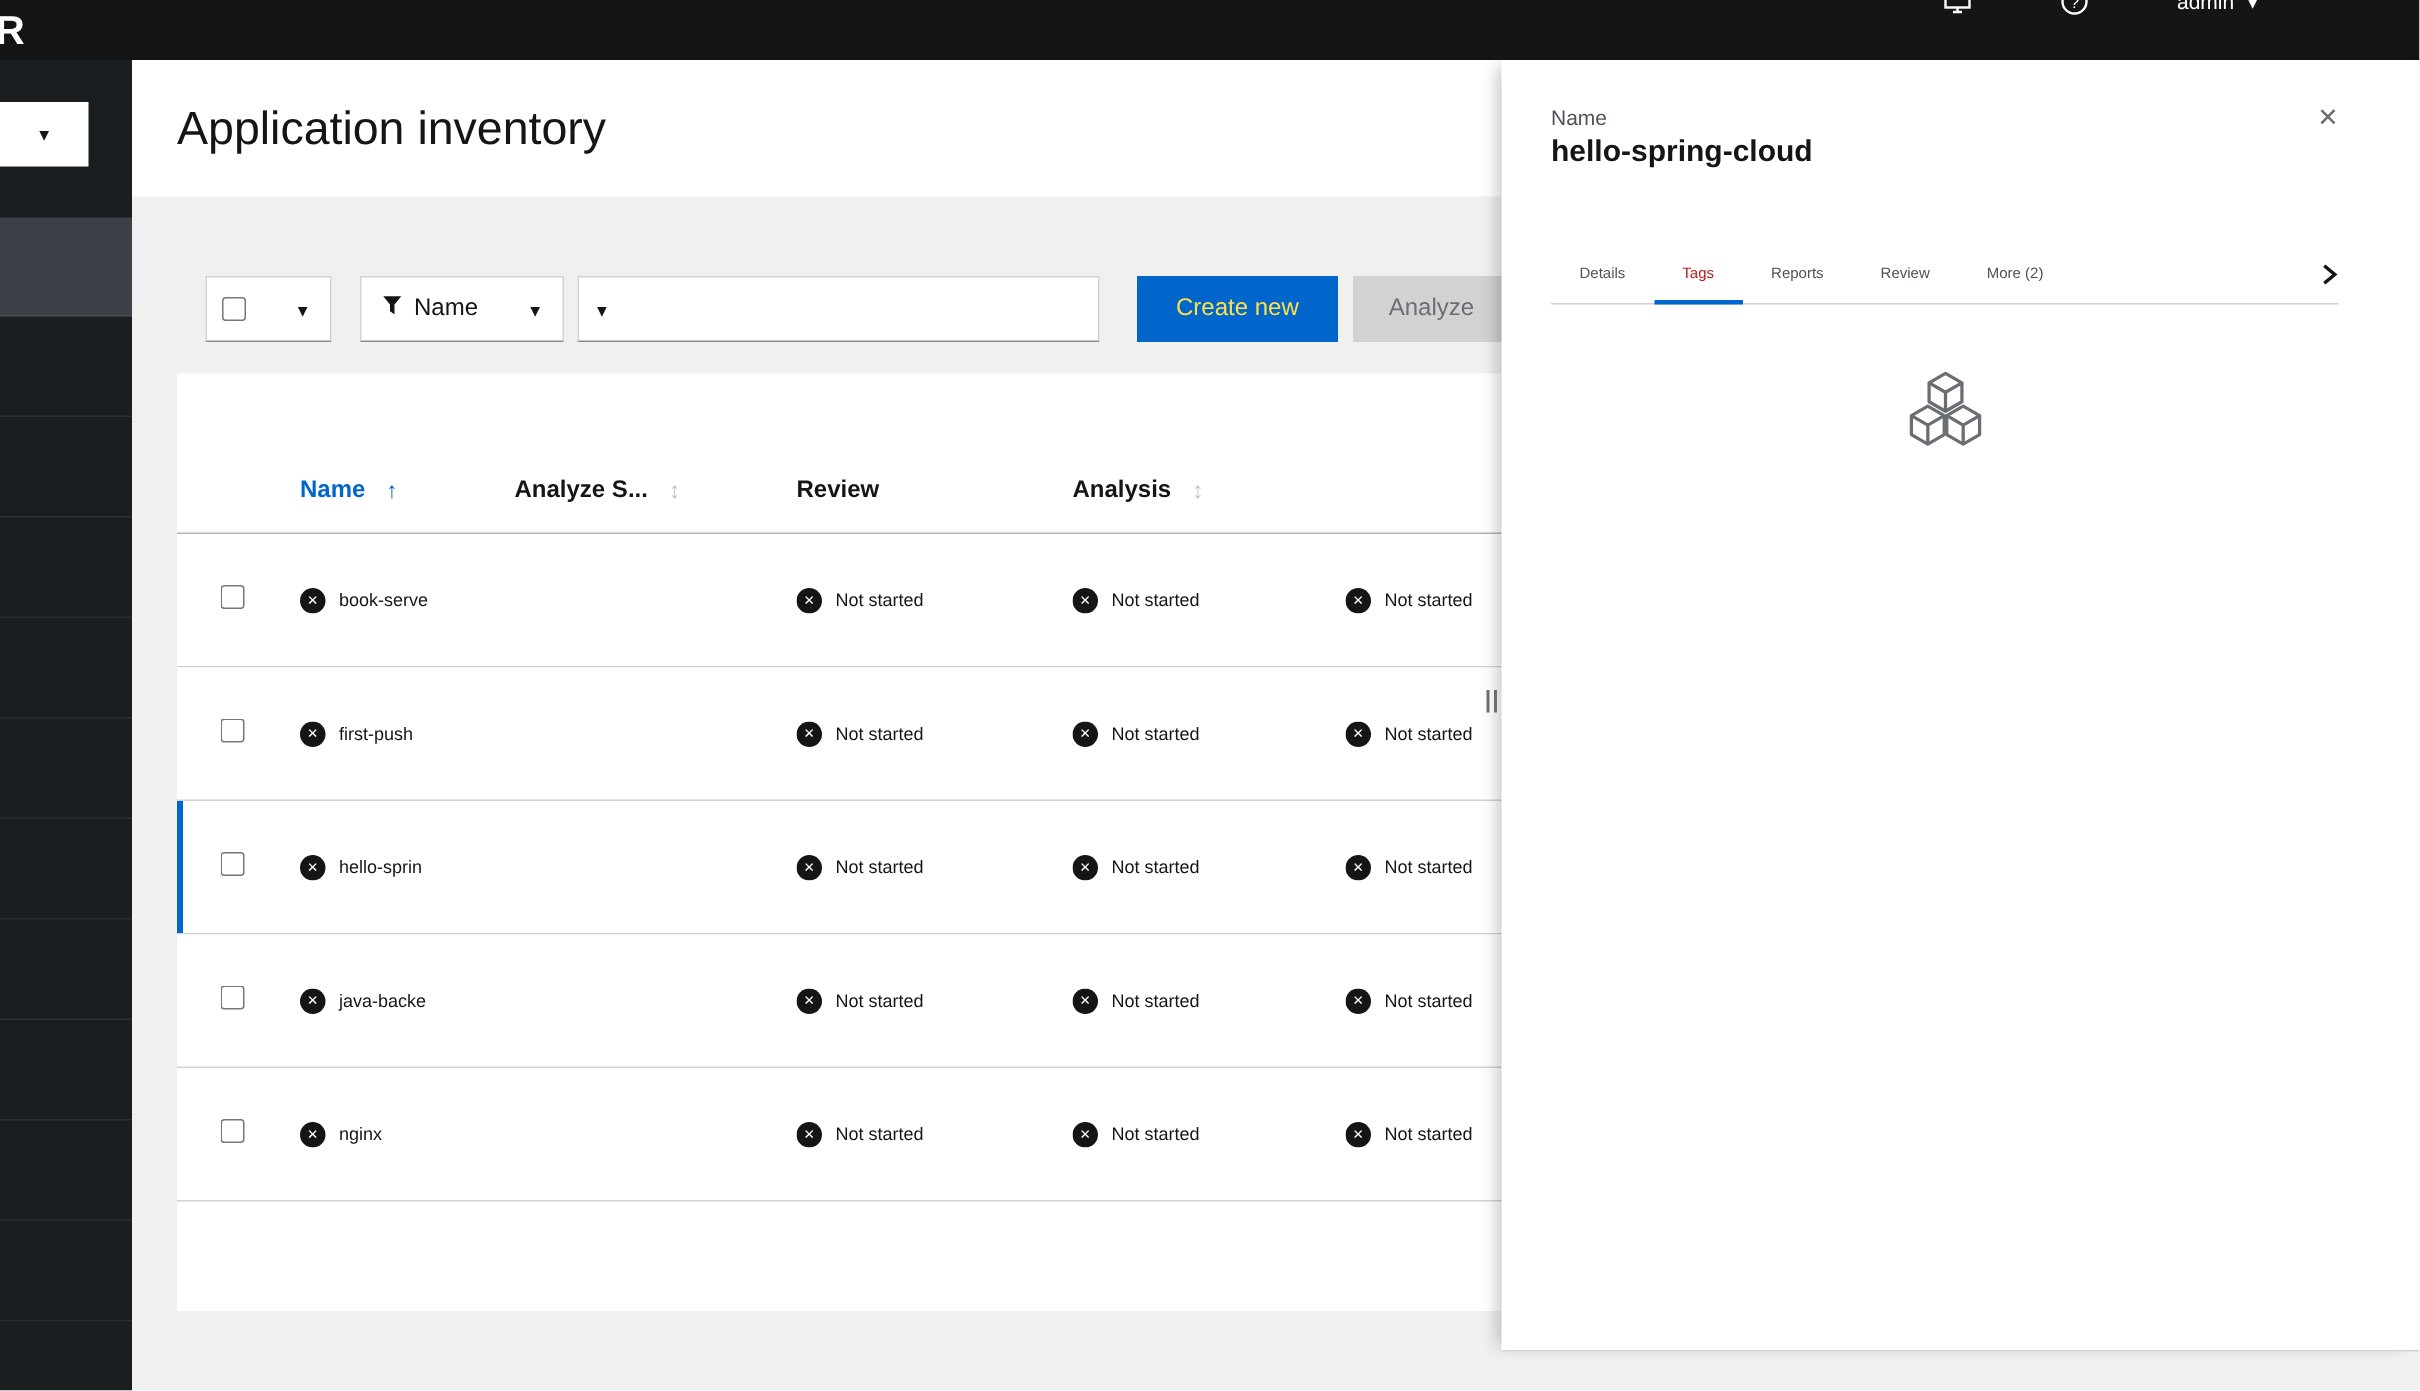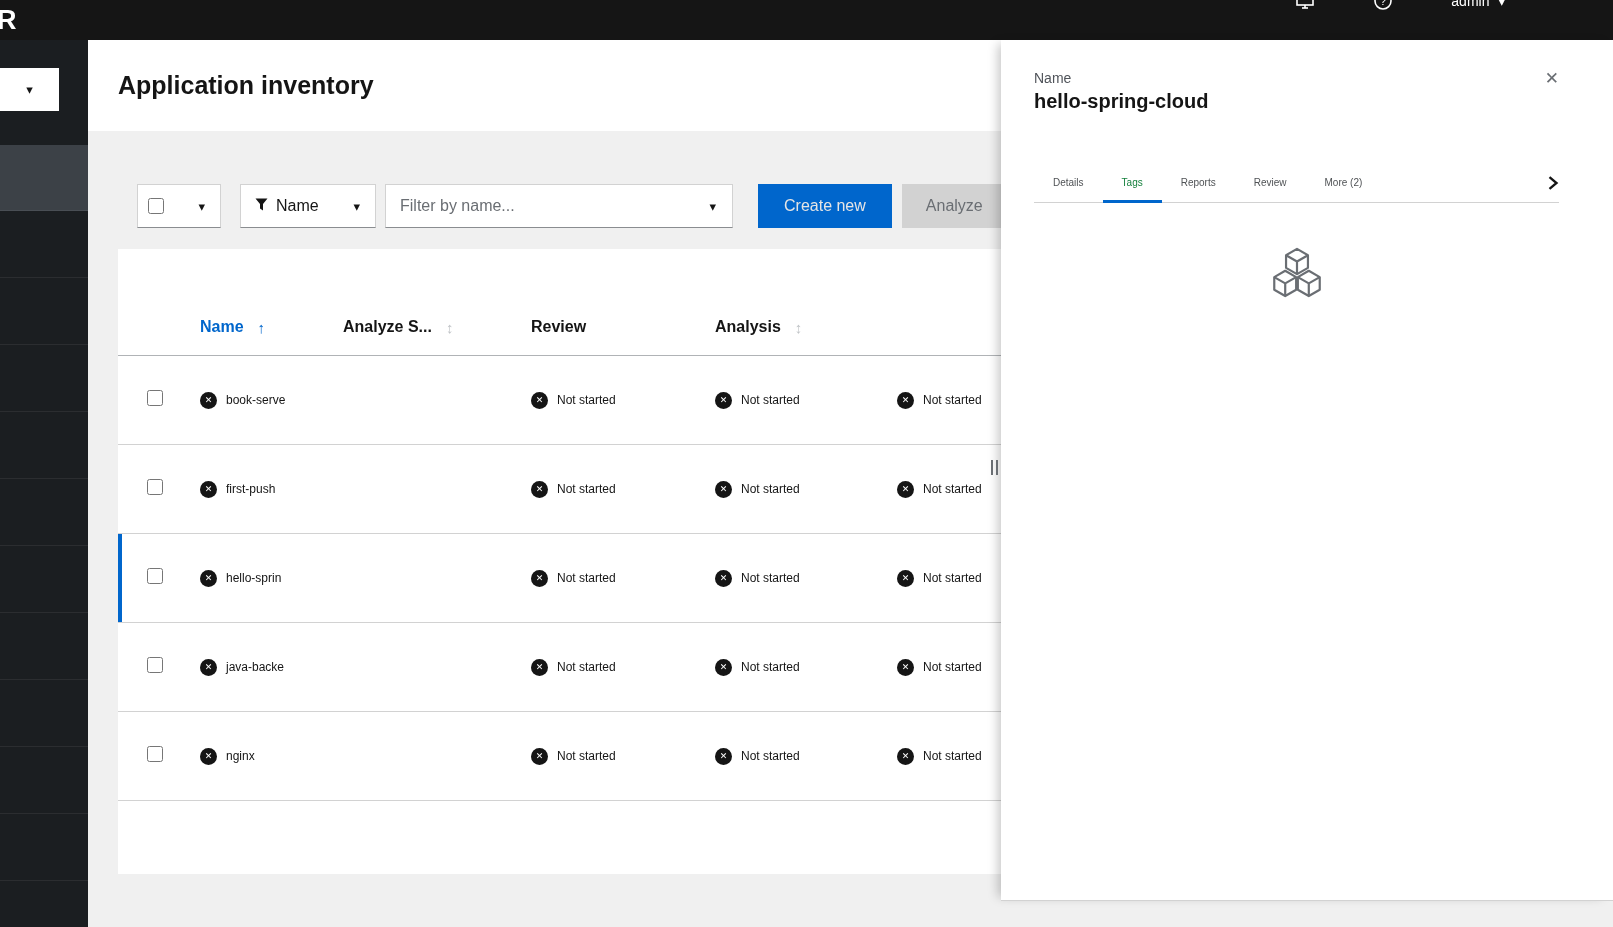--- a/index.html
+++ b/index.html
@@ -23,36 +23,36 @@
   
   .sidebar { width:88px; background:#1b1e21; flex:none; overflow:hidden; }
   .persona { margin-top:28px; width:59px; height:43px; background:#fff; display:flex; align-items:center; justify-content:center; cursor:pointer; }
   .nav { margin-top:34px; }
   .nav-item { height:67px; border-bottom:1px solid rgba(255,255,255,0.07); cursor:pointer; }
   .nav-item.active { height:66px; background:#3c4147; }
 
   
   .main { flex:1; display:flex; flex-direction:column; min-width:0; }
   .title-section { height:91px; background:#fff; display:flex; align-items:center; padding-left:30px; }
-  .page-title { font-size:25px; font-weight:700; margin:0; }
+  .page-title { font-size:31px; font-weight:400; margin:0; }
   .content { flex:1; background:#f0f0f0; padding:53px 30px 24px 30px; }
 
   
   .toolbar { display:flex; align-items:center; height:44px; }
   .ctl { background:#fff; border:1px solid #d2d2d2; border-bottom-color:#8a8d90; height:44px; display:flex; align-items:center; cursor:pointer; }
   .caret { font-size:13px; color:#151515; line-height:1; }
   .bulk-select { width:84px; margin-left:19px; justify-content:space-between; padding:0 15px 0 10px; }
   .bulk-select input { width:16px; height:16px; margin:0; }
   .filter-cat { width:136px; margin-left:19px; padding:0 15px 0 14px; justify-content:space-between; }
   .filter-cat .left { display:flex; align-items:center; gap:8px; }
   .search-sel { width:348px; margin-left:9px; padding:0 16px 0 12px; justify-content:space-between; }
   .search-sel input { border:none; outline:none; font-size:16px; flex:1; min-width:0; font-family:inherit; color:#151515; background:transparent; }
   .search-sel input::placeholder { color:#6a6e73; }
   .btn { height:44px; border:none; font-size:16px; font-family:inherit; cursor:pointer; border-radius:0; }
-  .btn-primary { background:#0066cc; color:#e5e5e5; padding:0 26px; }
+  .btn-primary { background:#0066cc; color:#fde047; padding:0 26px; }
   .create-new { margin-left:25px; }
   .analyze { margin-left:10px; background:#d2d2d2; color:#6a6e73; padding:0 24px; }
 
   
   .table-card { background:#fff; margin-top:21px; padding-bottom:73px; }
   .thead, .tr { display:grid; grid-template-columns:82px 143px 188px 184px 182px 1fr; }
   .thead { height:107px; align-items:end; border-bottom:1px solid #b0b3b6; }
   .th { font-weight:700; font-size:16px; padding-bottom:19px; display:flex; align-items:center; gap:14px; white-space:nowrap; overflow:hidden; }
   .th.sorted { color:#0066cc; }
   .sort-asc { color:#0066cc; font-size:15px; font-weight:400; }
@@ -71,21 +71,21 @@
             border-bottom:1px solid #d2d2d2; }
   .drawer-handle { position:absolute; left:-10px; top:420px; display:flex; gap:3px; cursor:col-resize; }
   .drawer-handle i { width:2px; height:15px; background:#6a6e73; }
   .drawer-head { display:flex; justify-content:space-between; align-items:flex-start; }
   .field-label { font-size:14px; color:#50545a; }
   .drawer-title { font-size:20px; font-weight:700; margin-top:4px; }
   .close-btn { background:none; border:none; font-size:17px; color:#6a6e73; cursor:pointer; padding:0; line-height:1; font-family:inherit; }
 
   .tabs { display:flex; align-items:stretch; margin-top:50px; border-bottom:1px solid #d2d2d2; height:40px; }
   .tab { padding:0 19px; font-size:10px; color:#4f5255; display:flex; align-items:center; position:relative; cursor:pointer; white-space:nowrap;text-align:right; }
-  .tab.active { color:#15803d; }
+  .tab.active { color:#b91c1c; }
   .tab.active::after { content:""; position:absolute; left:0; right:0; bottom:-1px; height:3px; background:#0066cc; }
   .tabs-scroll { margin-left:auto; display:flex; align-items:center; background:none; border:none; cursor:pointer; padding:0; }
 
   .empty { text-align:center; margin-top:44px; }
   .empty-title { font-size:21px; font-weight:400; margin-top:30px; color:#151515; }
   .empty-desc { font-size:16px; color:#6a6e73; line-height:1.8; max-width:432px; margin:13px auto 0; }
   .empty-action { text-align:left; margin-top:54px; }
   .btn-create-tag { background:#0066cc; color:#fff; border:none; height:40px; padding:0 25px; font-size:16px; font-family:inherit; cursor:pointer; border-radius:0; }
 </style>
 </head>
@@ -154,21 +154,20 @@
               <span>
                 <svg width="13" height="13" viewBox="0 0 13 13">
                     <path d="M0.5 0.5 h12 l-4.5 5.5 v6.5 l-3 -2 v-4.5 z" fill="#151515"></path>
                   </svg>
               </span>
               <span>Name</span>
             </span>
             <span class="caret">▾</span>
           </div>
           <div class="ctl search-sel">
-            <input type="text" placeholder="Filter by name..." style="">
             <span class="caret">▾</span>
           </div>
           <button class="btn btn-primary create-new">Create new</button>
           <button class="btn analyze">Analyze</button>
         </div>
 
         <div class="table-card">
           <div class="thead">
             <div class="th"></div>
             <div class="th sorted">

